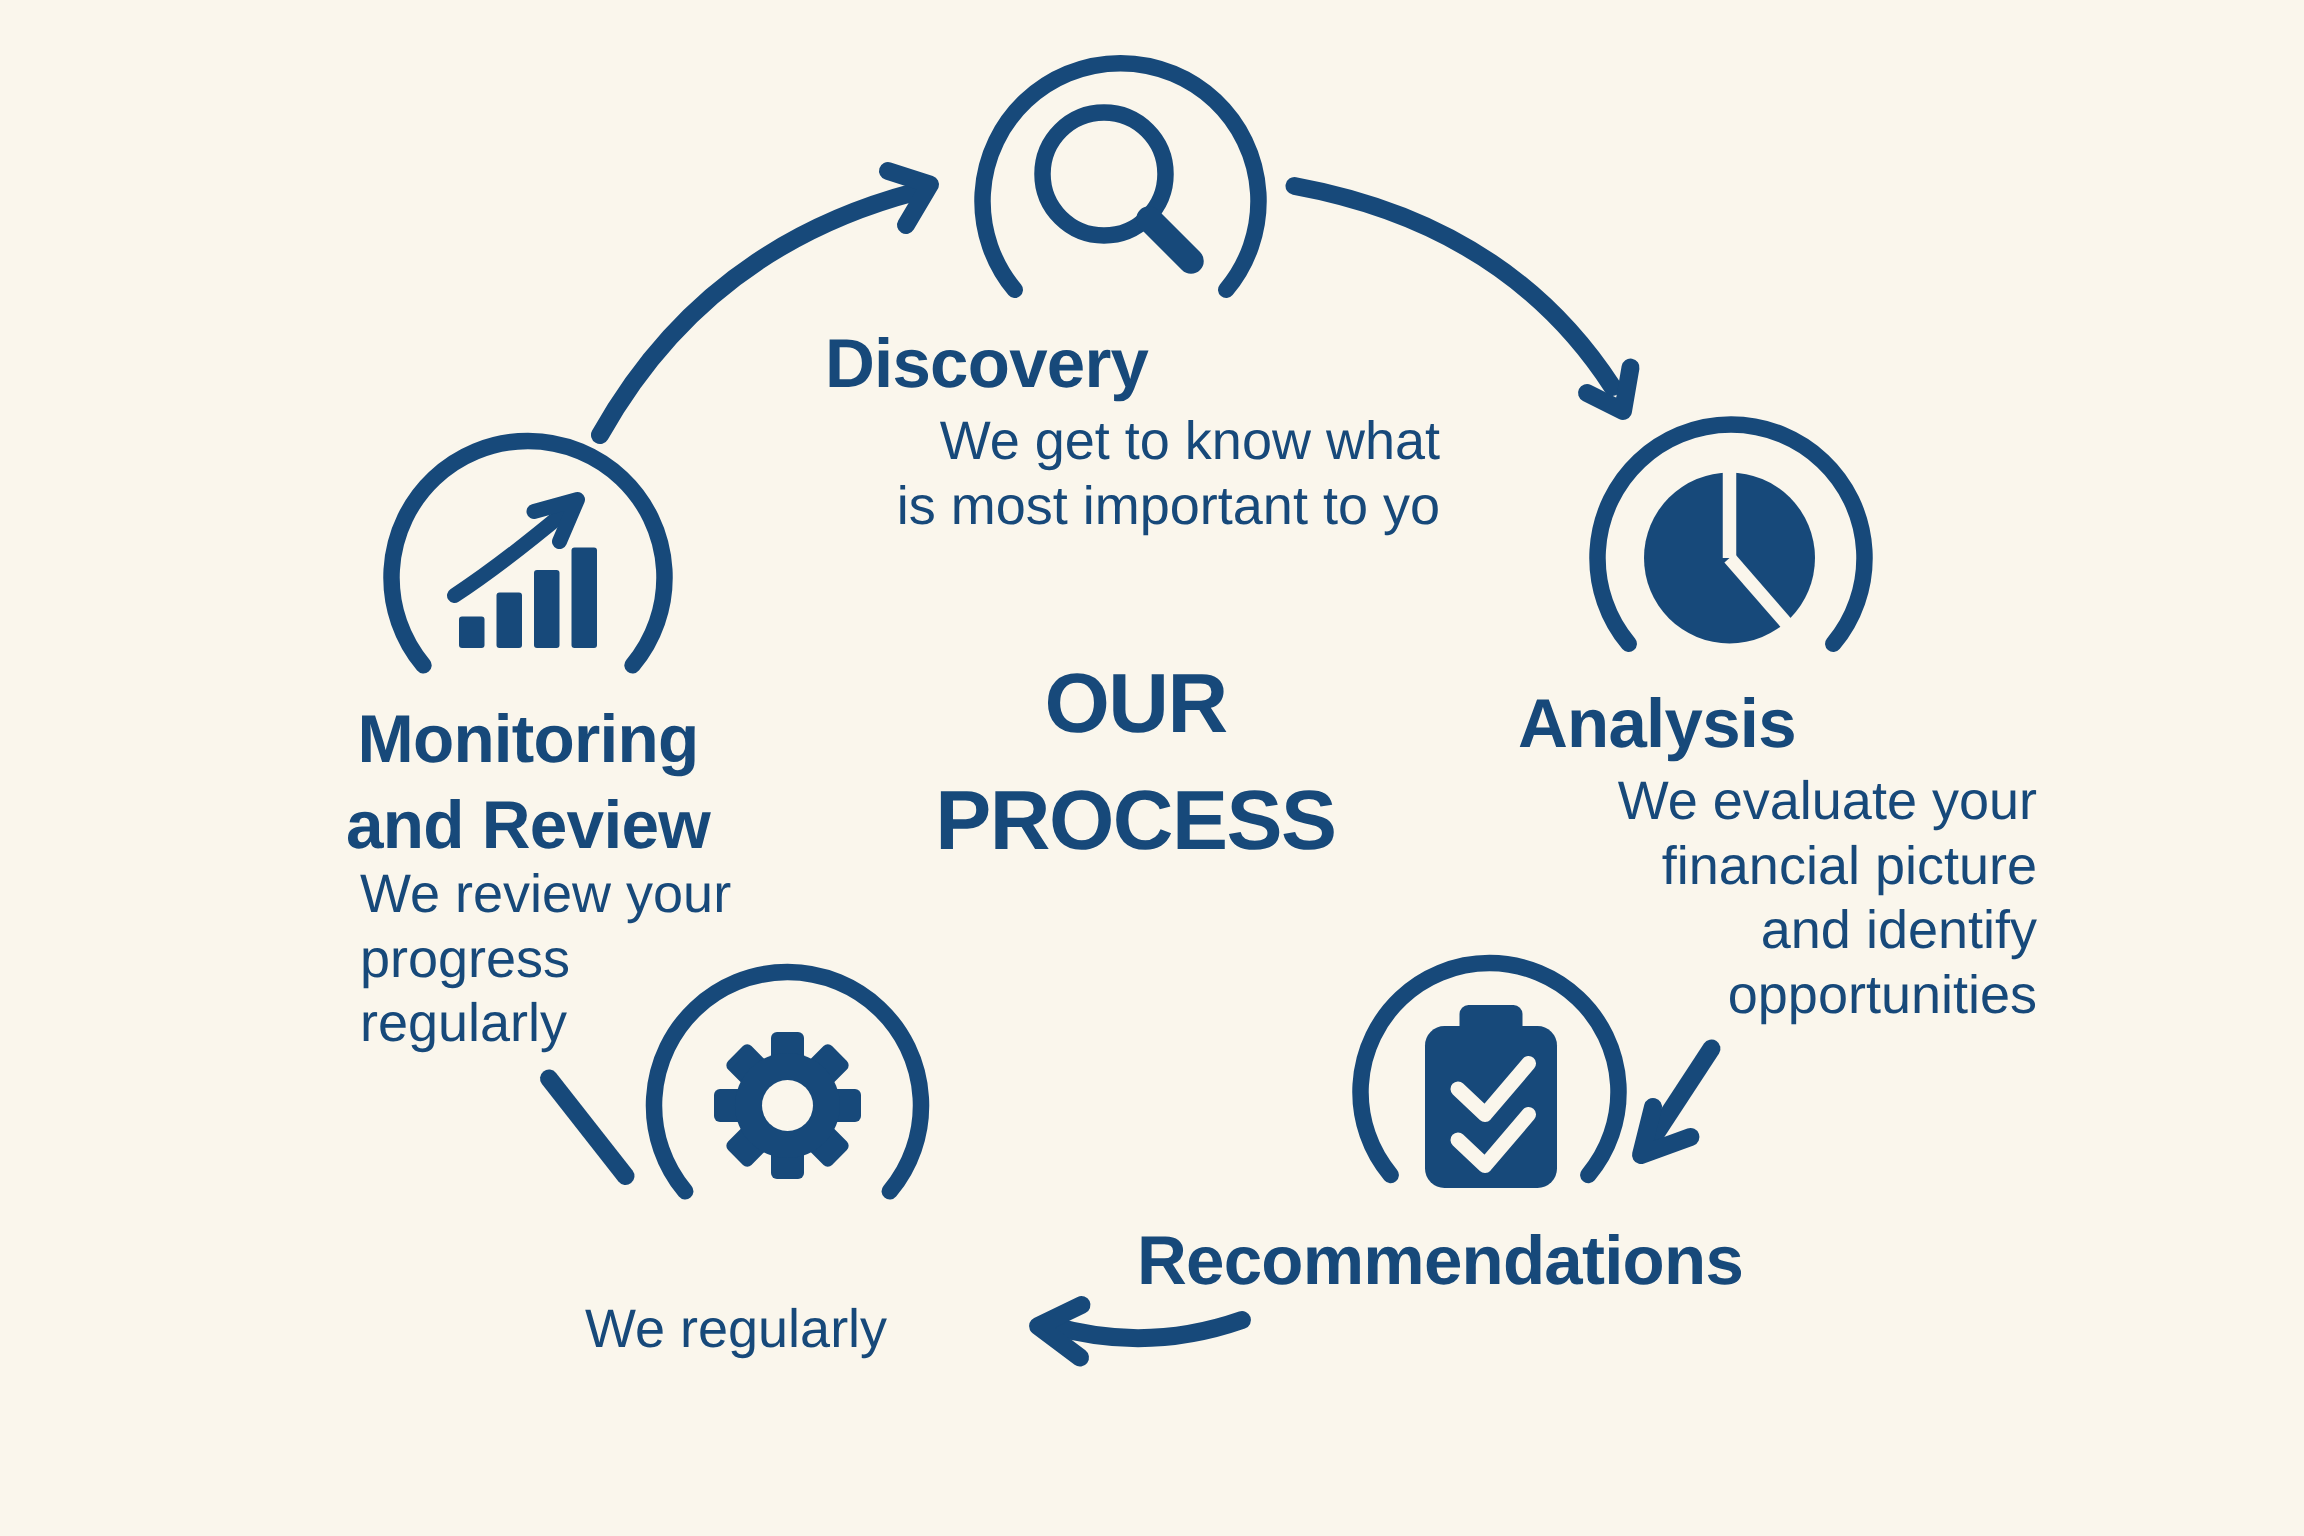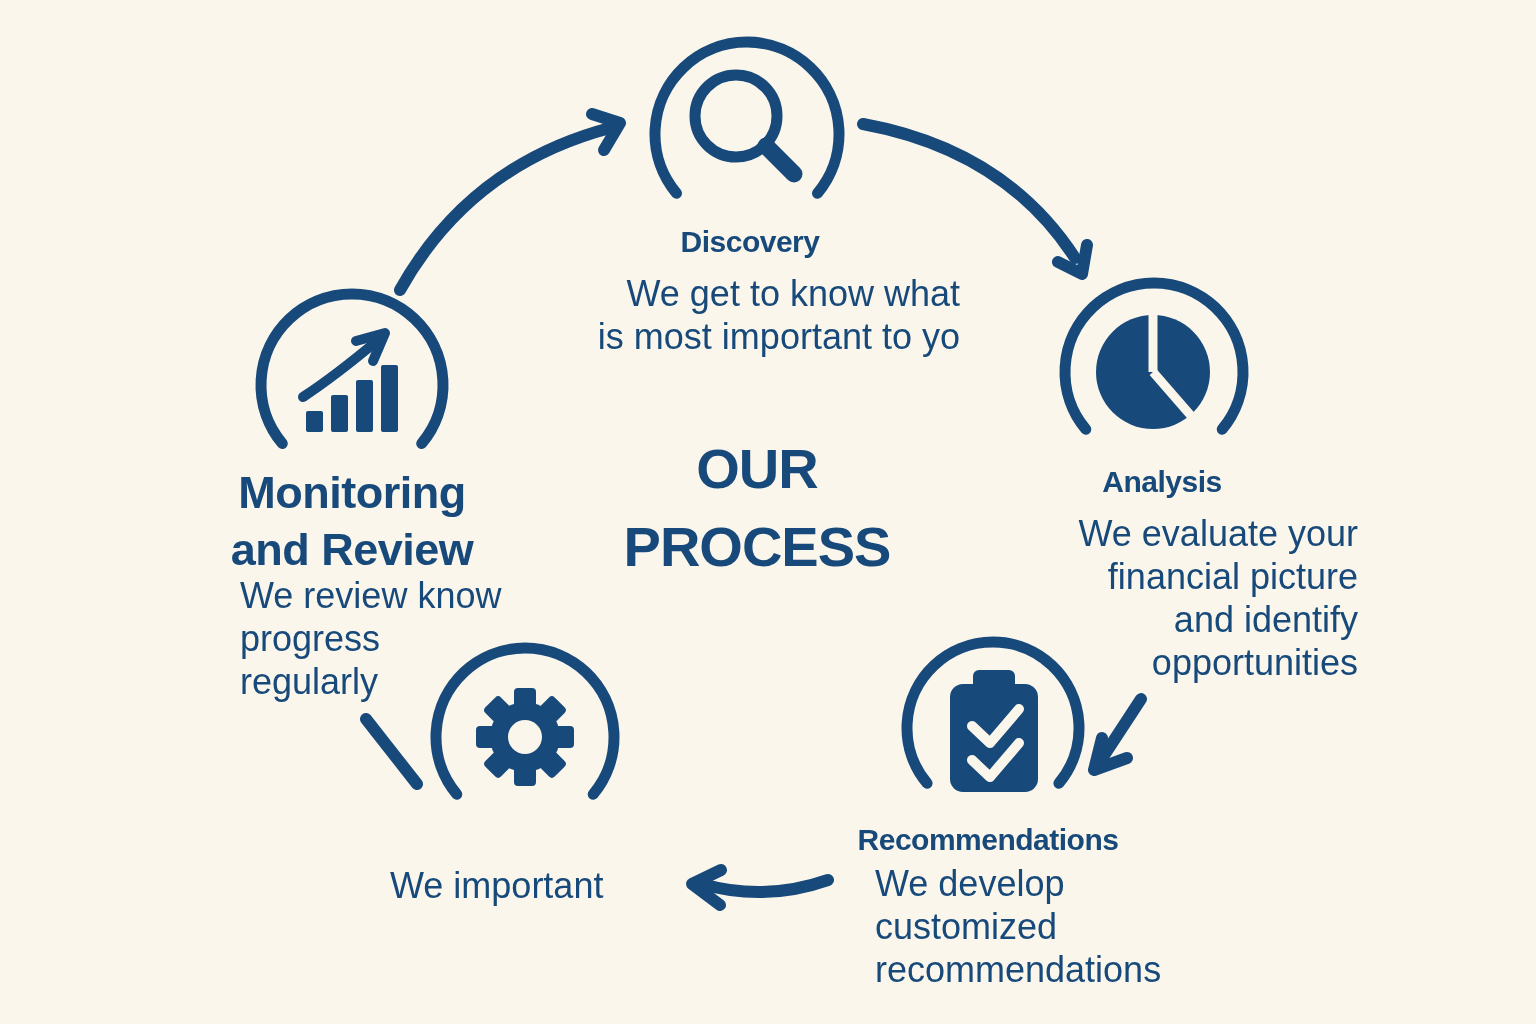--- a/index.html
+++ b/index.html
@@ -3,21 +3,21 @@
 <meta charset="utf-8">
 <style>
   :root{ --ink:#17497a; --bg:#faf6ec; }
   html,body{margin:0;padding:0;background:var(--bg);}
   .canvas{
     position:relative;width:1536px;height:1024px;background:var(--bg);
     font-family:"Liberation Sans",sans-serif;color:var(--ink);overflow:hidden;
   }
   .canvas svg{position:absolute;left:0;top:0;width:1536px;height:1024px;}
   .t{position:absolute;}
-  .step-title{font-weight:700;font-size:30px;line-height:52px;text-align:center;letter-spacing:-0.5px;}
+  .step-title{font-weight:700;font-size:46px;line-height:52px;text-align:left;letter-spacing:-0.5px;}
   .desc{font-size:36px;line-height:43px;}
   .desc.center{text-align:right;}
   .center-title{font-weight:700;font-size:56px;line-height:78px;text-align:center;letter-spacing:-1px;}
   .mon-title{font-weight:700;font-size:45px;line-height:57px;text-align:center;letter-spacing:-0.5px;}
   .ink-stroke{stroke:var(--ink);fill:none;}
   .ink-fill{fill:var(--ink);}
   .bg-fill{fill:var(--bg);}
   .bg-stroke{stroke:var(--bg);fill:none;}
   .arc{stroke-width:11;stroke-linecap:round;}
   .flow{stroke-width:12;stroke-linecap:round;stroke-linejoin:round;}
@@ -113,30 +113,25 @@
 
   <div class="t step-title" style="left:1012px;top:456px;width:300px;">Analysis</div>
   <div class="t desc center" style="left:958px;top:512px;width:400px;">
     <div>We evaluate your</div>
     <div>financial picture</div>
     <div>and identify</div>
     <div>opportunities</div>
   </div>
 
   <div class="t step-title" style="left:758px;top:814px;width:460px;">Recommendations</div>
-  <div class="t desc" style="left:875px;top:862px;width:330px;">
-    <div>We develop</div>
-    <div>customized</div>
-    <div>recommendations</div>
-  </div>
 
   <div class="t desc" style="left:390px;top:864px;width:320px;">
-    <div>We important</div>
+    <div>We regularly</div>
   </div>
 
   <div class="t mon-title" style="left:212px;top:464px;width:280px;">Monitoring and Review</div>
   <div class="t desc" style="left:240px;top:574px;width:290px;">
-    <div>We review know</div>
+    <div>We review your</div>
     <div>progress</div>
     <div>regularly</div>
   </div>
 
 </div>
 
 </body></html>

